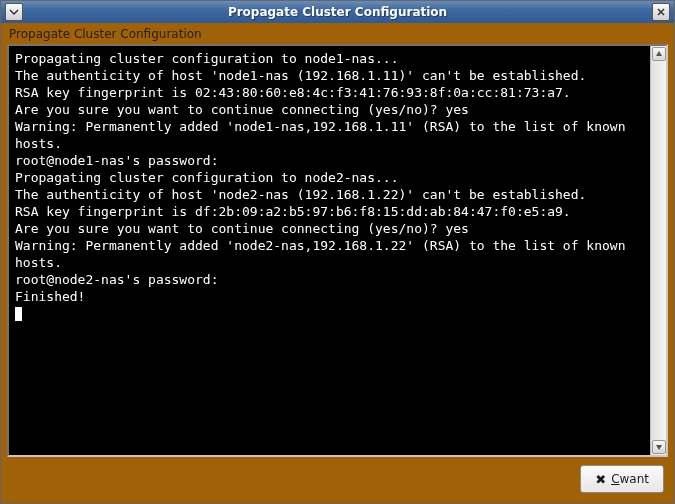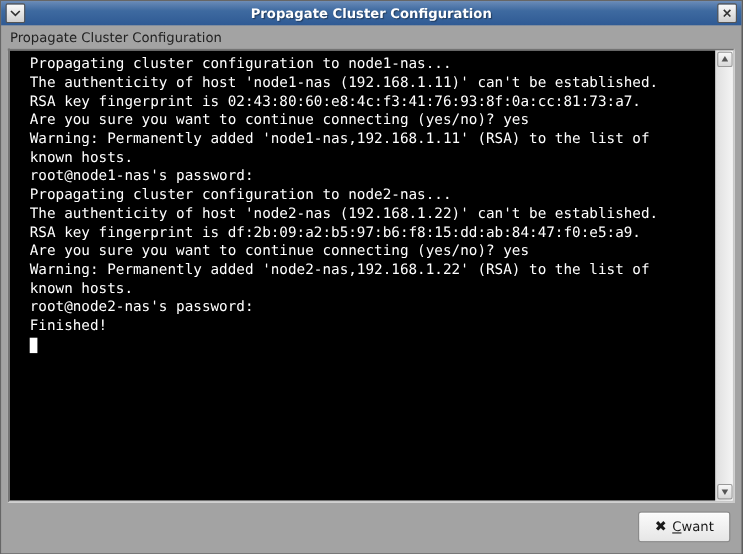--- a/index.html
+++ b/index.html
@@ -8,21 +8,21 @@
     padding: 0;
     font-family: "DejaVu Sans", "Liberation Sans", Arial, sans-serif;
     background: #888;
     width: 675px;
     height: 504px;
     overflow: hidden;
   }
   .window {
     width: 675px;
     height: 504px;
-    background: #a3a3a3;
+    background: #a16207;
     border: 1px solid #666;
     display: flex;
     flex-direction: column;
   }
   .titlebar {
     height: 22px;
     background: linear-gradient(to bottom, #6a8bb8 0%, #3e6aa0 40%, #2f5a94 100%);
     display: flex;
     align-items: center;
     position: relative;
@@ -70,21 +70,21 @@
     display: flex;
     position: relative;
   }
   .terminal {
     flex: 1;
     background: #000;
     color: #fff;
     font-family: "DejaVu Sans Mono", "Liberation Mono", "Courier New", monospace;
     font-size: 13px;
     line-height: 17px;
-    padding: 4px 18px;
+    padding: 4px 6px;
     white-space: pre-wrap;
     word-wrap: break-word;
     overflow-y: auto;
     overflow-x: hidden;
   }
   .terminal .cursor {
     display: inline-block;
     width: 7px;
     height: 14px;
     background: #fff;

